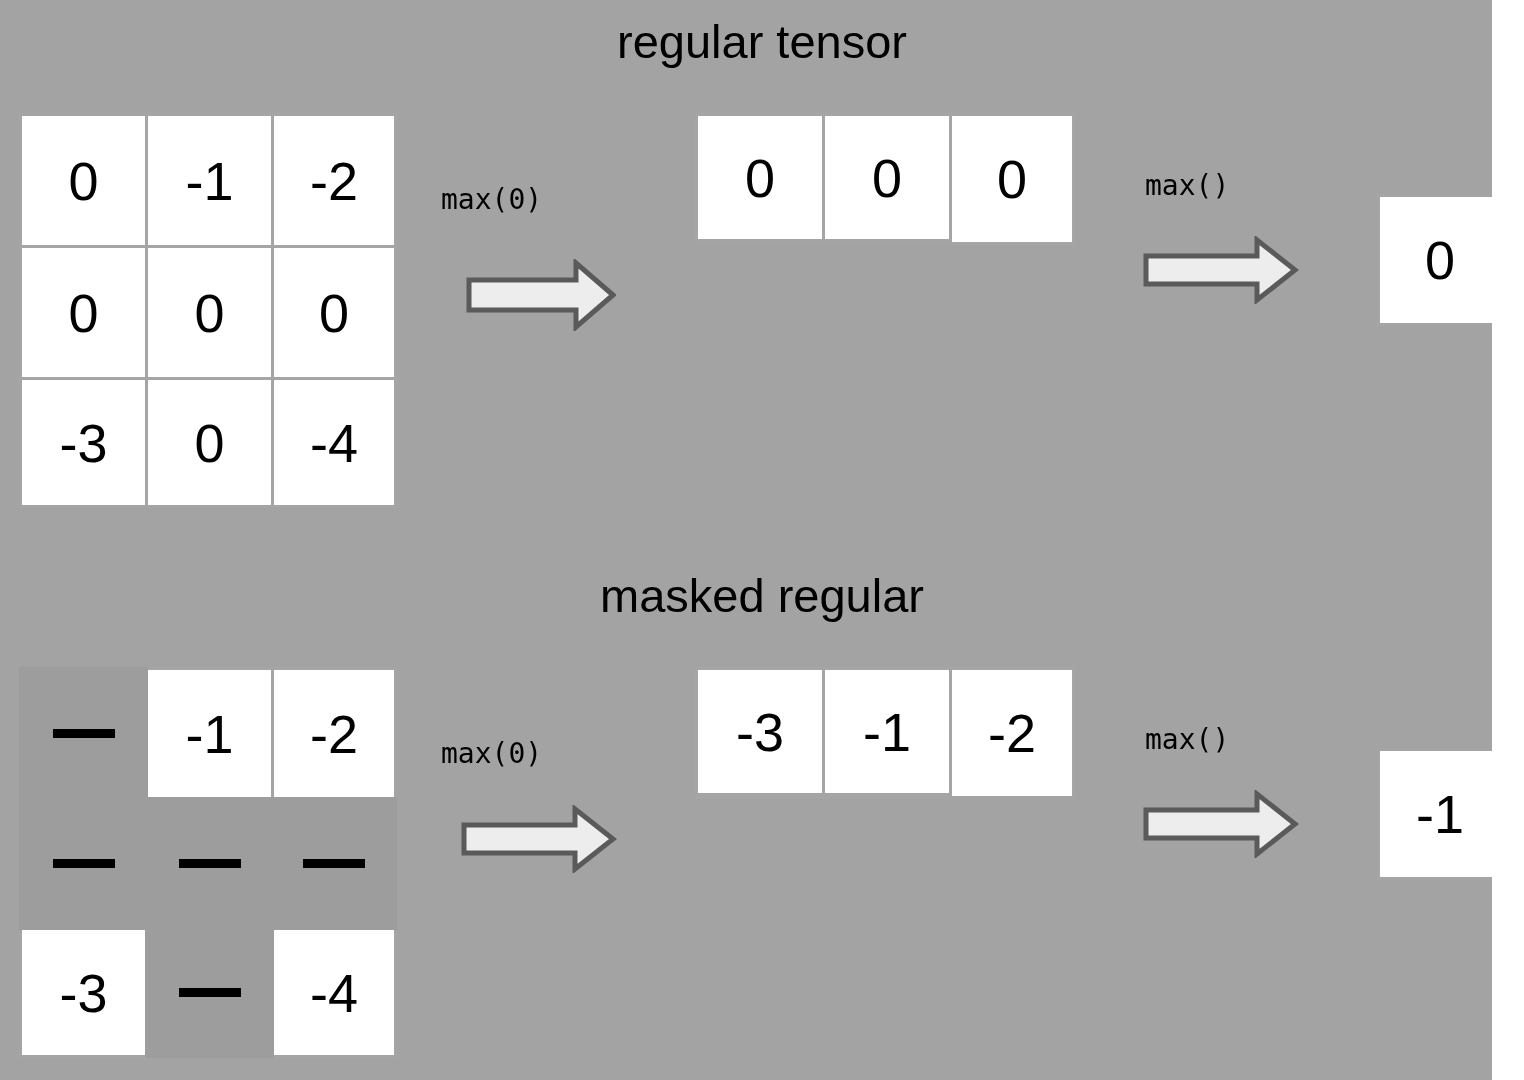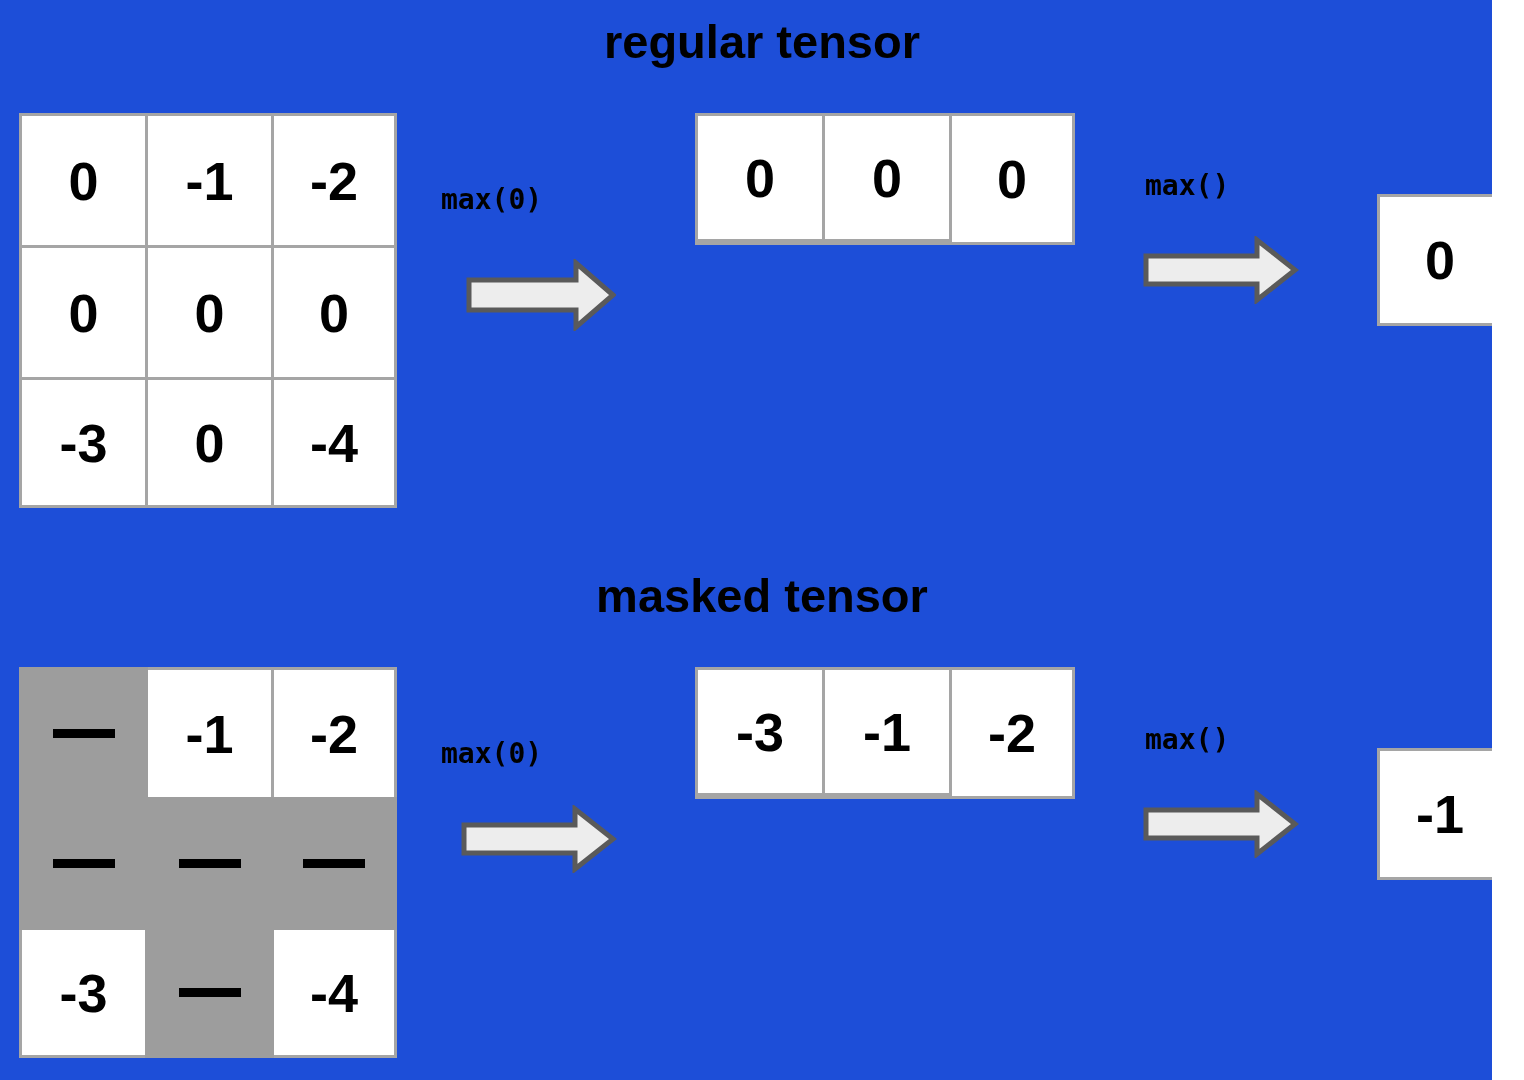--- a/index.html
+++ b/index.html
@@ -4,24 +4,23 @@
 <style>
   html, body {
     margin: 0;
     padding: 0;
     background: #ffffff;
   }
   #canvas {
     position: relative;
     width: 1492px;
     height: 1080px;
-    background: #1d4ed8;
+    background: #a3a3a3;
     overflow: hidden;
     font-family: "Liberation Sans", sans-serif;
-    font-weight: bold;
   }
 
   
   .section-title {
     position: absolute;
     left: 0;
     width: 1524px;
     text-align: center;
     font-family: "Liberation Sans", sans-serif;
     font-size: 47px;
@@ -206,21 +205,21 @@
       <polygon points="3,20 114,20 114,4 152,34 114,64 114,48 3,48" fill="#ededed" stroke="#5a5a5a" stroke-width="5" stroke-linejoin="miter"></polygon>
     </svg>
   </div>
 
   <div class="matrix" id="result-regular">
     <div class="cell last-col last-row">
         <span>0</span>
       </div>
   </div>
 
-  <div class="section-title" id="title-masked">masked tensor</div>
+  <div class="section-title" id="title-masked">masked regular</div>
 
   <div class="matrix" id="grid-masked">
     <div class="cell masked">
         <span class="mask-dash"></span>
       </div>
     <div class="cell">
         <span>-1</span>
       </div>
     <div class="cell last-col">
         <span>-2</span>

